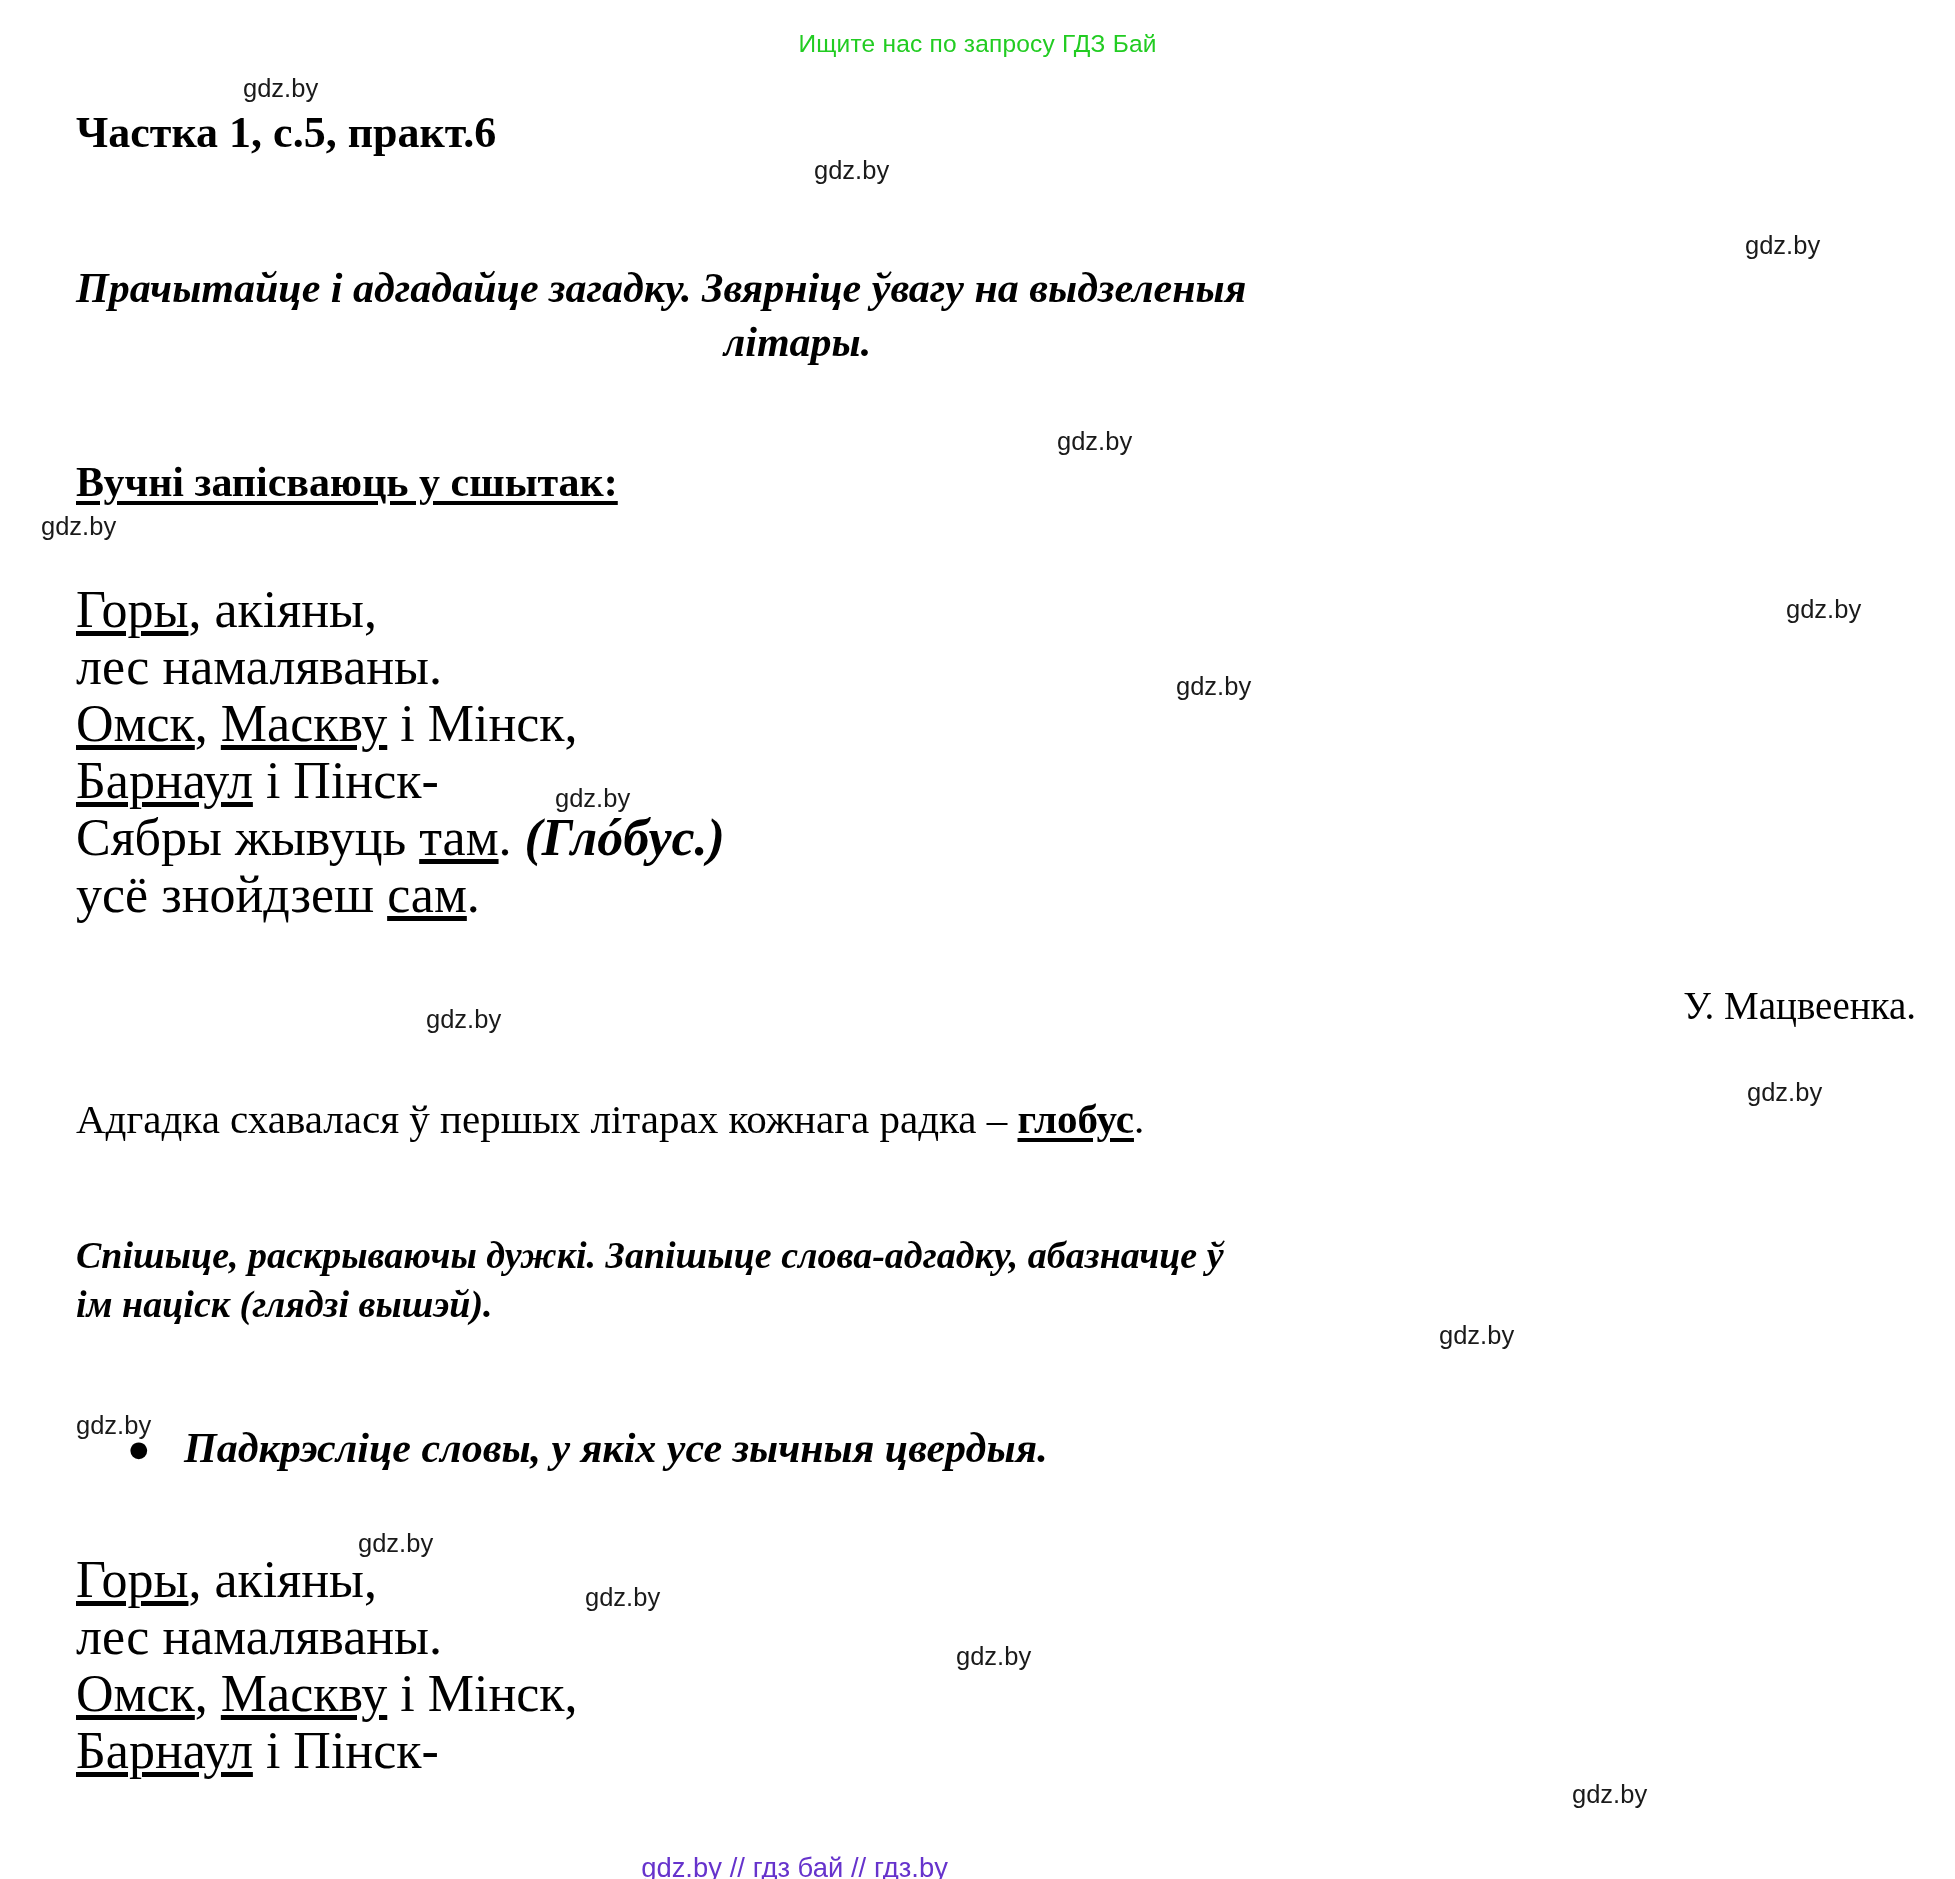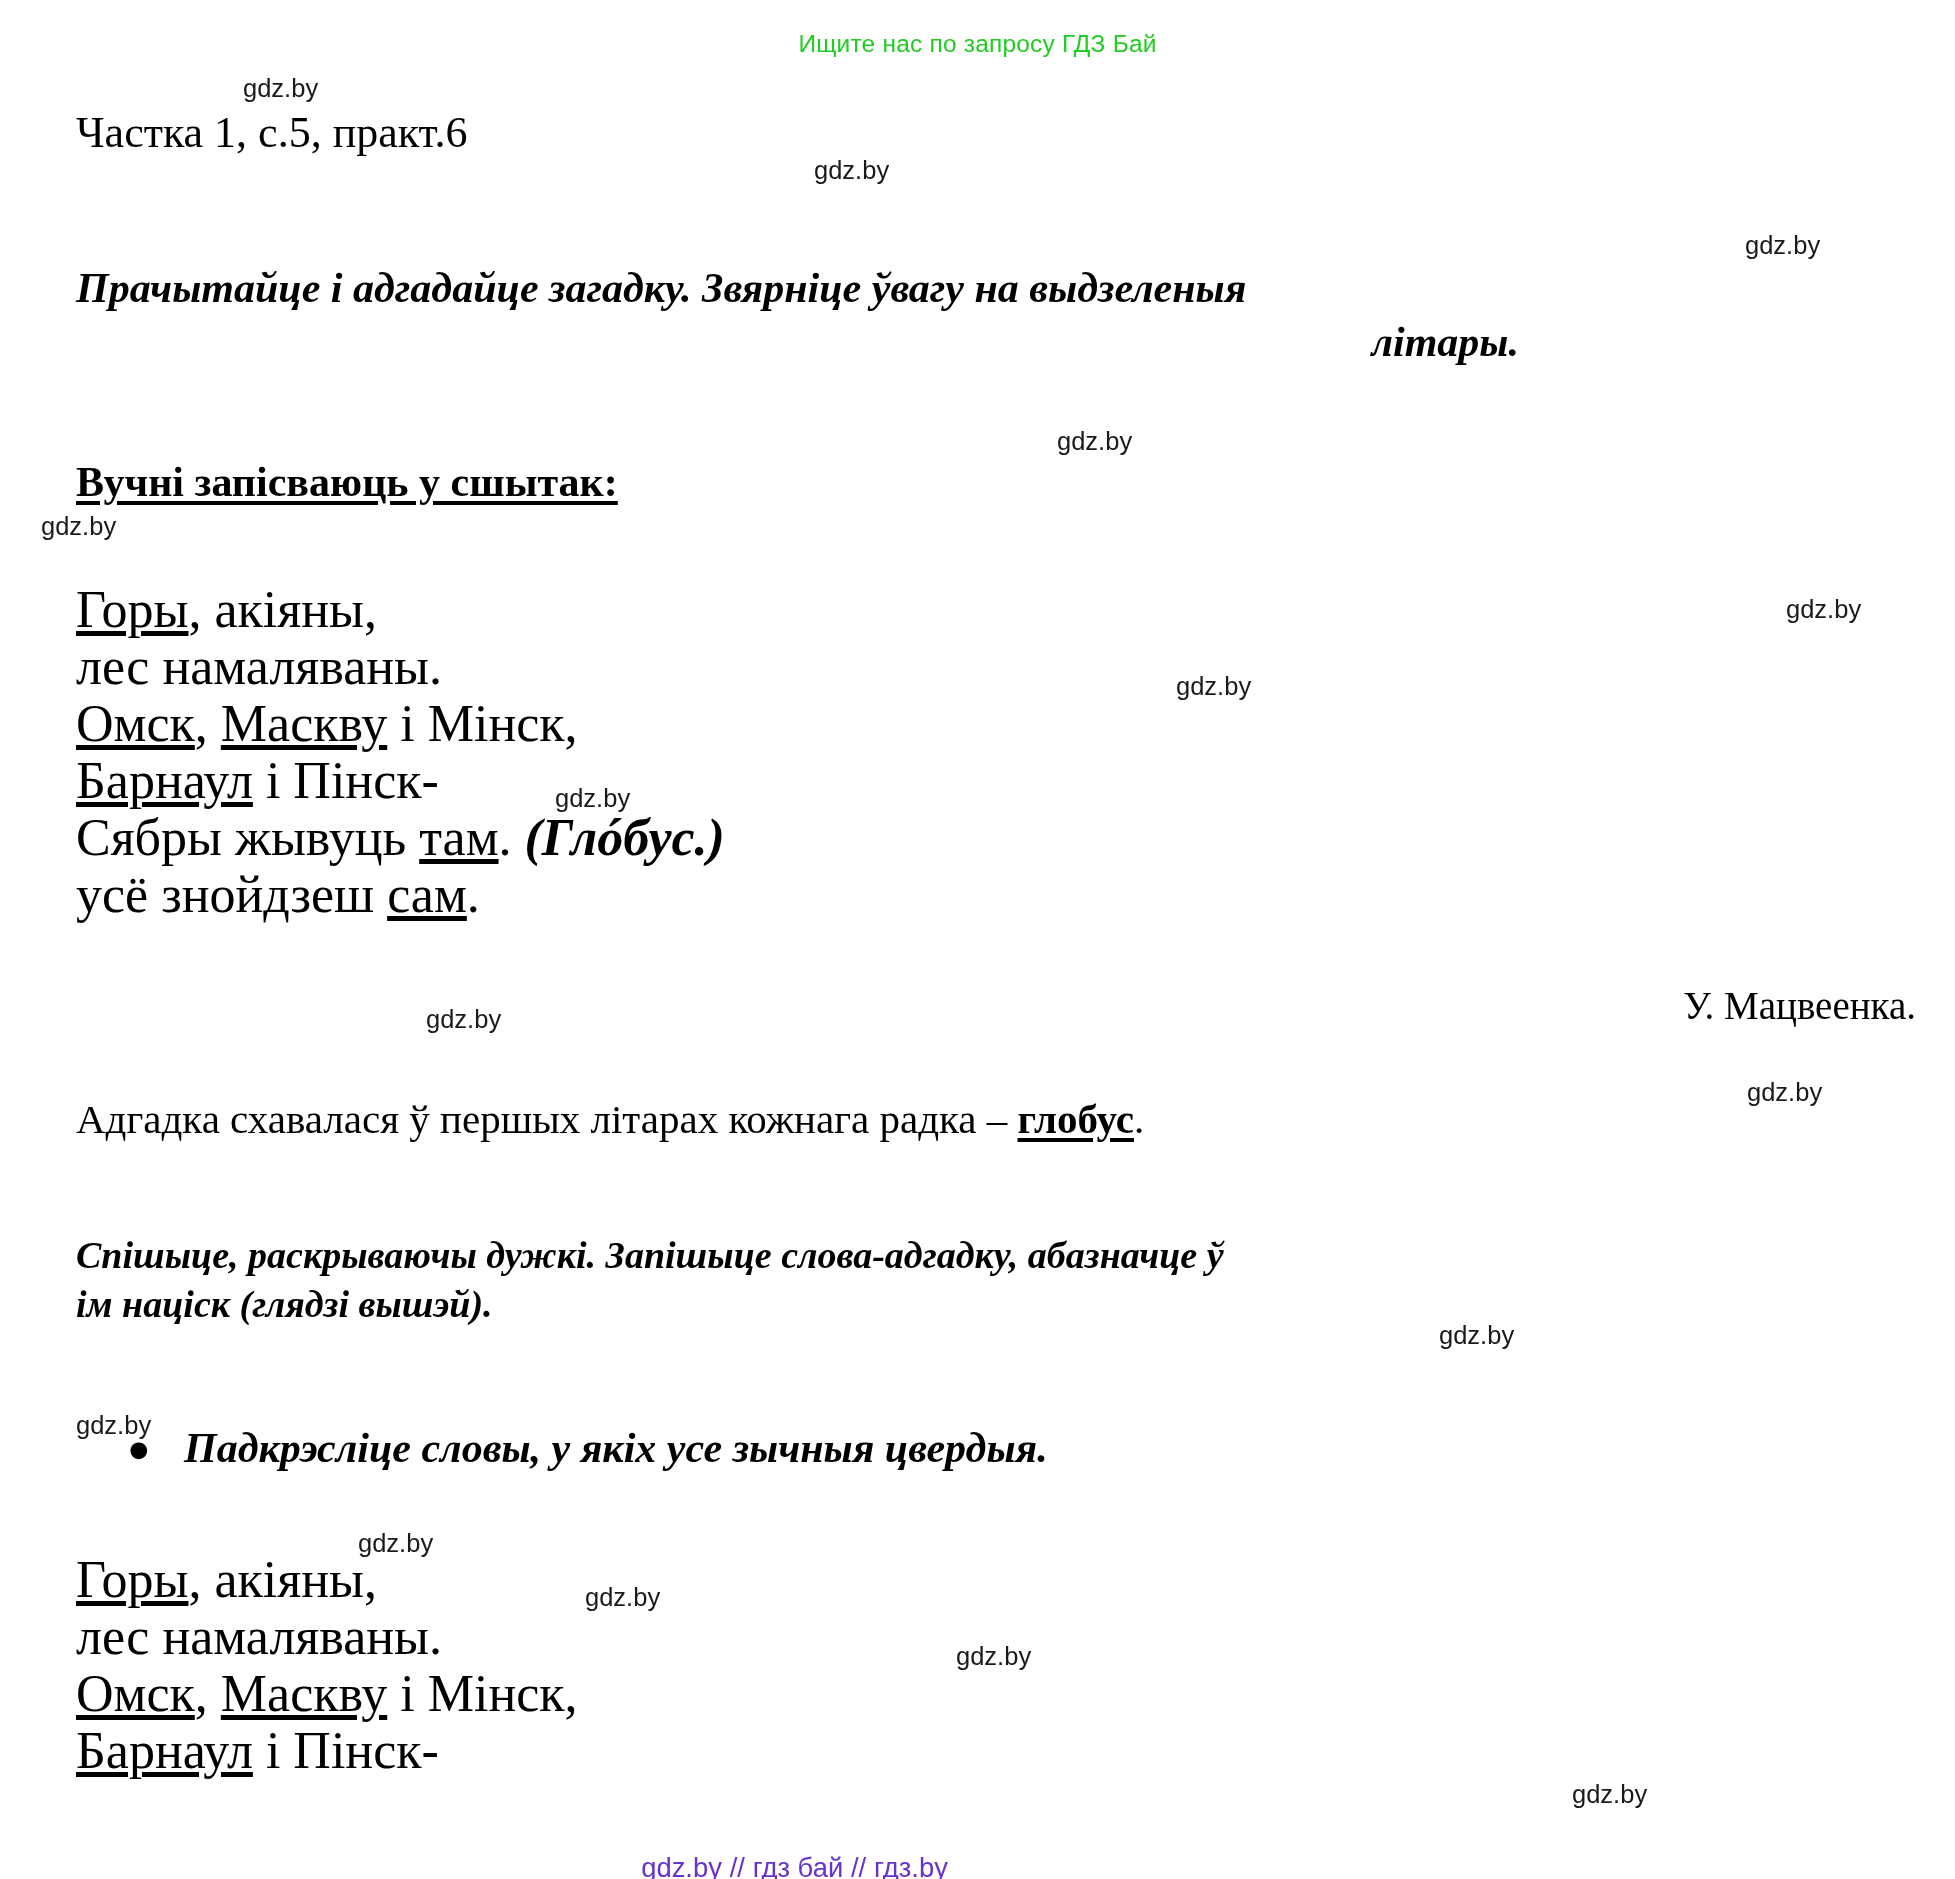--- a/index.html
+++ b/index.html
@@ -41,36 +41,36 @@
     width: 1955px;
     height: 1880px;
     margin-top: 27px;
   }
 
   .doc-title {
     position: absolute;
     left: 76px;
     top: 80px;
     font-size: 44px;
-    font-weight: normal;
+    font-weight: bold;
     white-space: nowrap;
   }
 
   .instr-1 {
     position: absolute;
     left: 76px;
     top: 235px;
     width: 1443px;
     font-size: 42px;
     font-weight: bold;
     font-style: italic;
     line-height: 1.28;
     text-align: justify;
   }
-  .instr-1 .ln2 { display:block; text-align: right; font-family: Liberation Serif, serif; }
+  .instr-1 .ln2 { display:block; text-align: center; font-family: Liberation Serif, serif; }
 
   .subhead {
     position: absolute;
     left: 76px;
     top: 431px;
     font-size: 42px;
     font-weight: bold;
     text-decoration: underline;
     text-underline-offset: 4.9px;
     white-space: nowrap;

